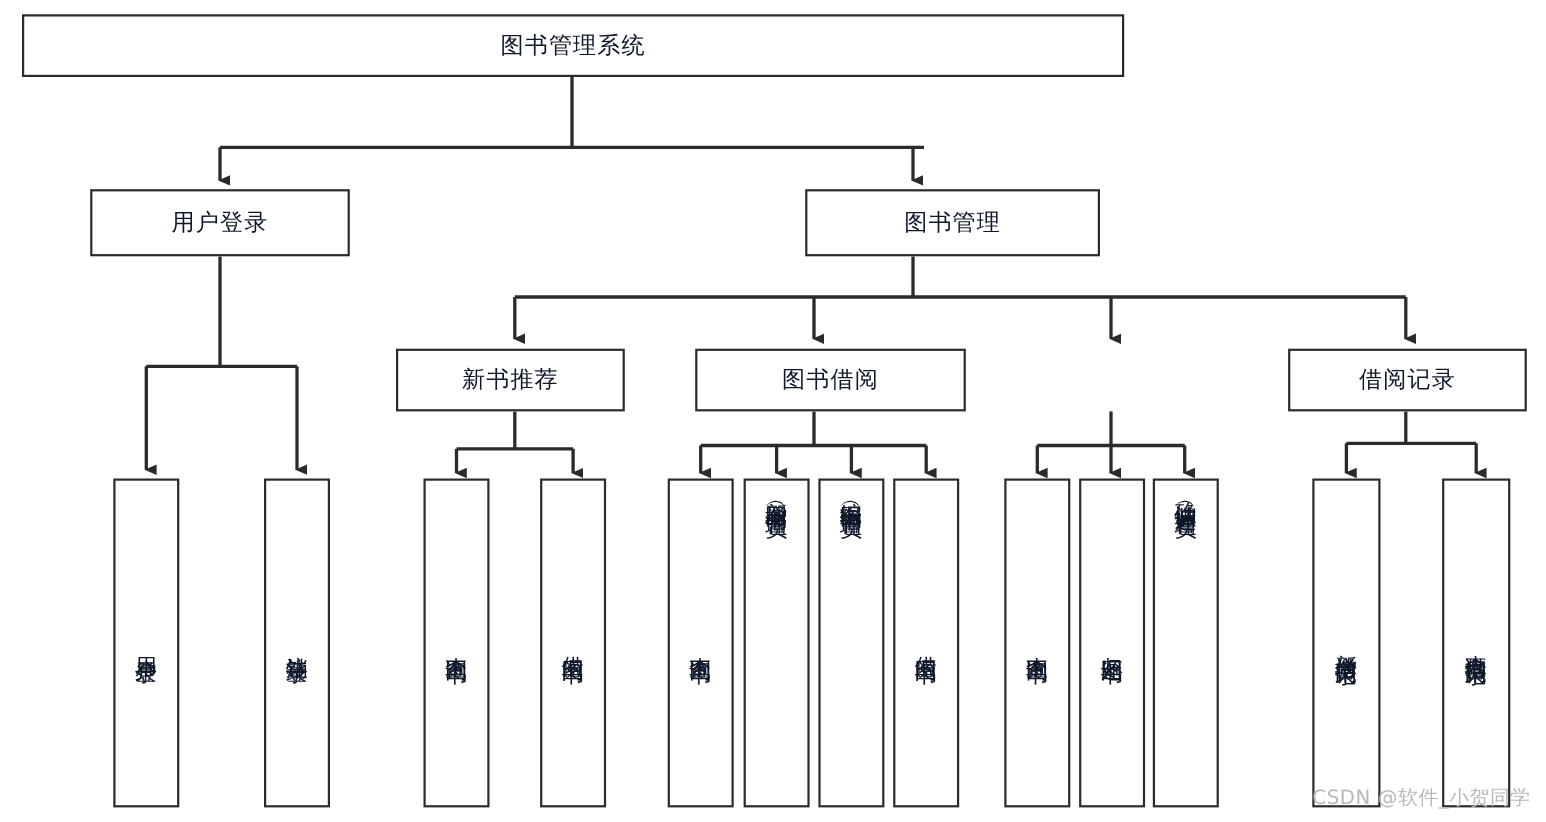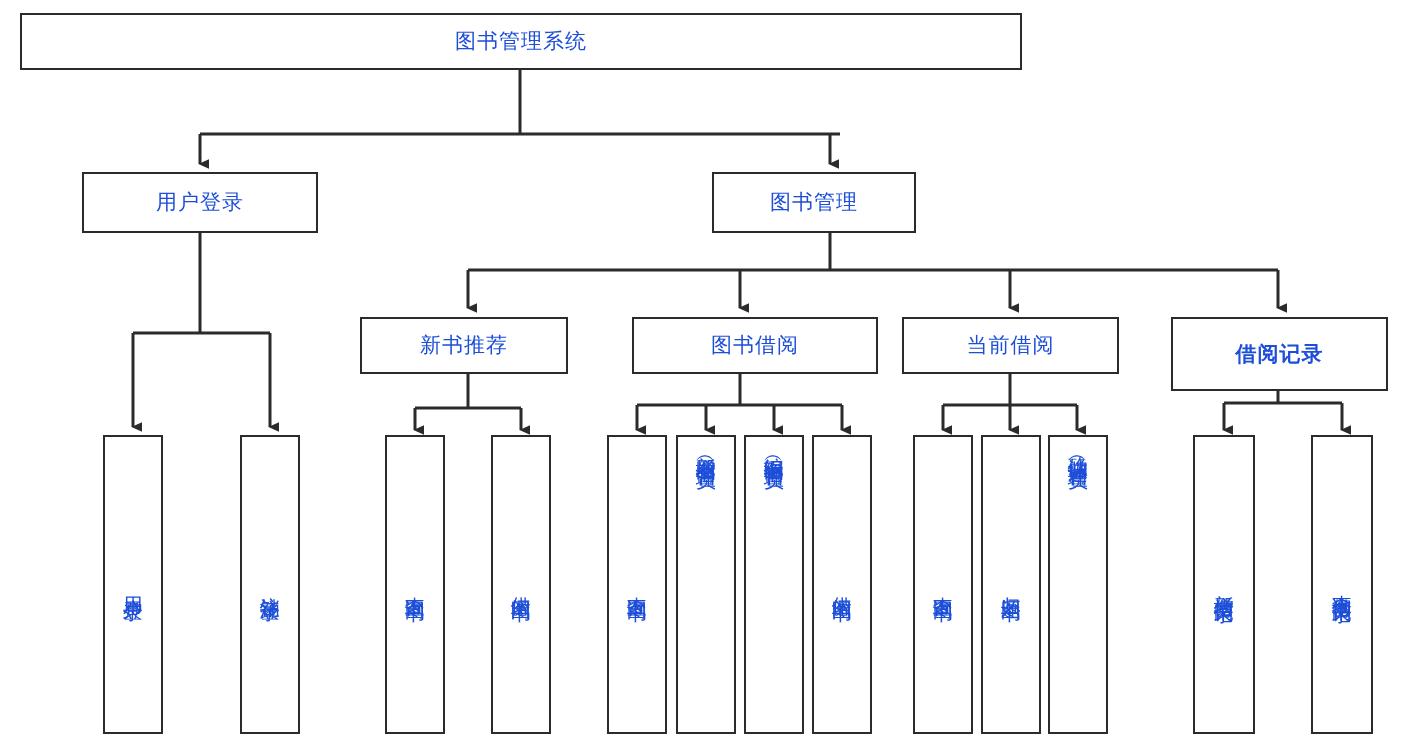--- a/index.html
+++ b/index.html
@@ -25,21 +25,21 @@
     height: 747px;
   }
   .node {
     position: absolute;
     box-sizing: border-box;
     border: 2.5px solid #2b2b2b;
     background: #ffffff;
     display: flex;
     align-items: center;
     justify-content: center;
-    color: #1d4ed8;
+    color: #0f172a;
     z-index: 3;
   }
   .node .label {
     font-size: 21px;
     line-height: 1.05;
     letter-spacing: 1px;
     white-space: nowrap;
   }
   
   .node.vert {
@@ -123,34 +123,31 @@
     </g>
   </svg>
 
   <div class="node" style="left:20px; top:13px; width:1002px; height:57px;">
     <span class="label">图书管理系统</span>
   </div>
 
   <div class="node" style="left:82px; top:172px; width:236px; height:61px;">
     <span class="label">用户登录</span>
   </div>
-  <div class="node" style="left:712px; top:172px; width:204px; height:61px;">
+  <div class="node" style="left:732px; top:172px; width:268px; height:61px;">
     <span class="label">图书管理</span>
   </div>
 
   <div class="node" style="left:360px; top:317px; width:208px; height:57px;">
     <span class="label">新书推荐</span>
   </div>
   <div class="node" style="left:632px; top:317px; width:246px; height:57px;">
     <span class="label">图书借阅</span>
   </div>
-  <div class="node" style="left:902px; top:317px; width:217px; height:57px;">
-    <span class="label">当前借阅</span>
-  </div>
-  <div class="node" style="left:1171px; top:317px; width:217px; height:74px;font-weight:bold;">
+  <div class="node" style="left:1171px; top:317px; width:217px; height:57px;">
     <span class="label">借阅记录</span>
   </div>
 
   <div class="node vert" style="left:103px; top:435px; width:60px; height:299px;">
     <span class="label">用户登录</span>
   </div>
   <div class="node vert" style="left:240px; top:435px; width:60px; height:299px;">
     <span class="label">注销登录</span>
   </div>
 
@@ -184,14 +181,15 @@
     <span class="label">确认归还（管理员）</span>
   </div>
 
   <div class="node vert" style="left:1193px; top:435px; width:62px; height:299px;">
     <span class="label">新增借阅记录</span>
   </div>
   <div class="node vert" style="left:1311px; top:435px; width:62px; height:299px;">
     <span class="label">查询借阅记录</span>
   </div>
 
+  <div class="watermark" style="left:1193px; top:713px;">CSDN @软件_小贺同学</div>
 
 </div>
 
 </body></html>

